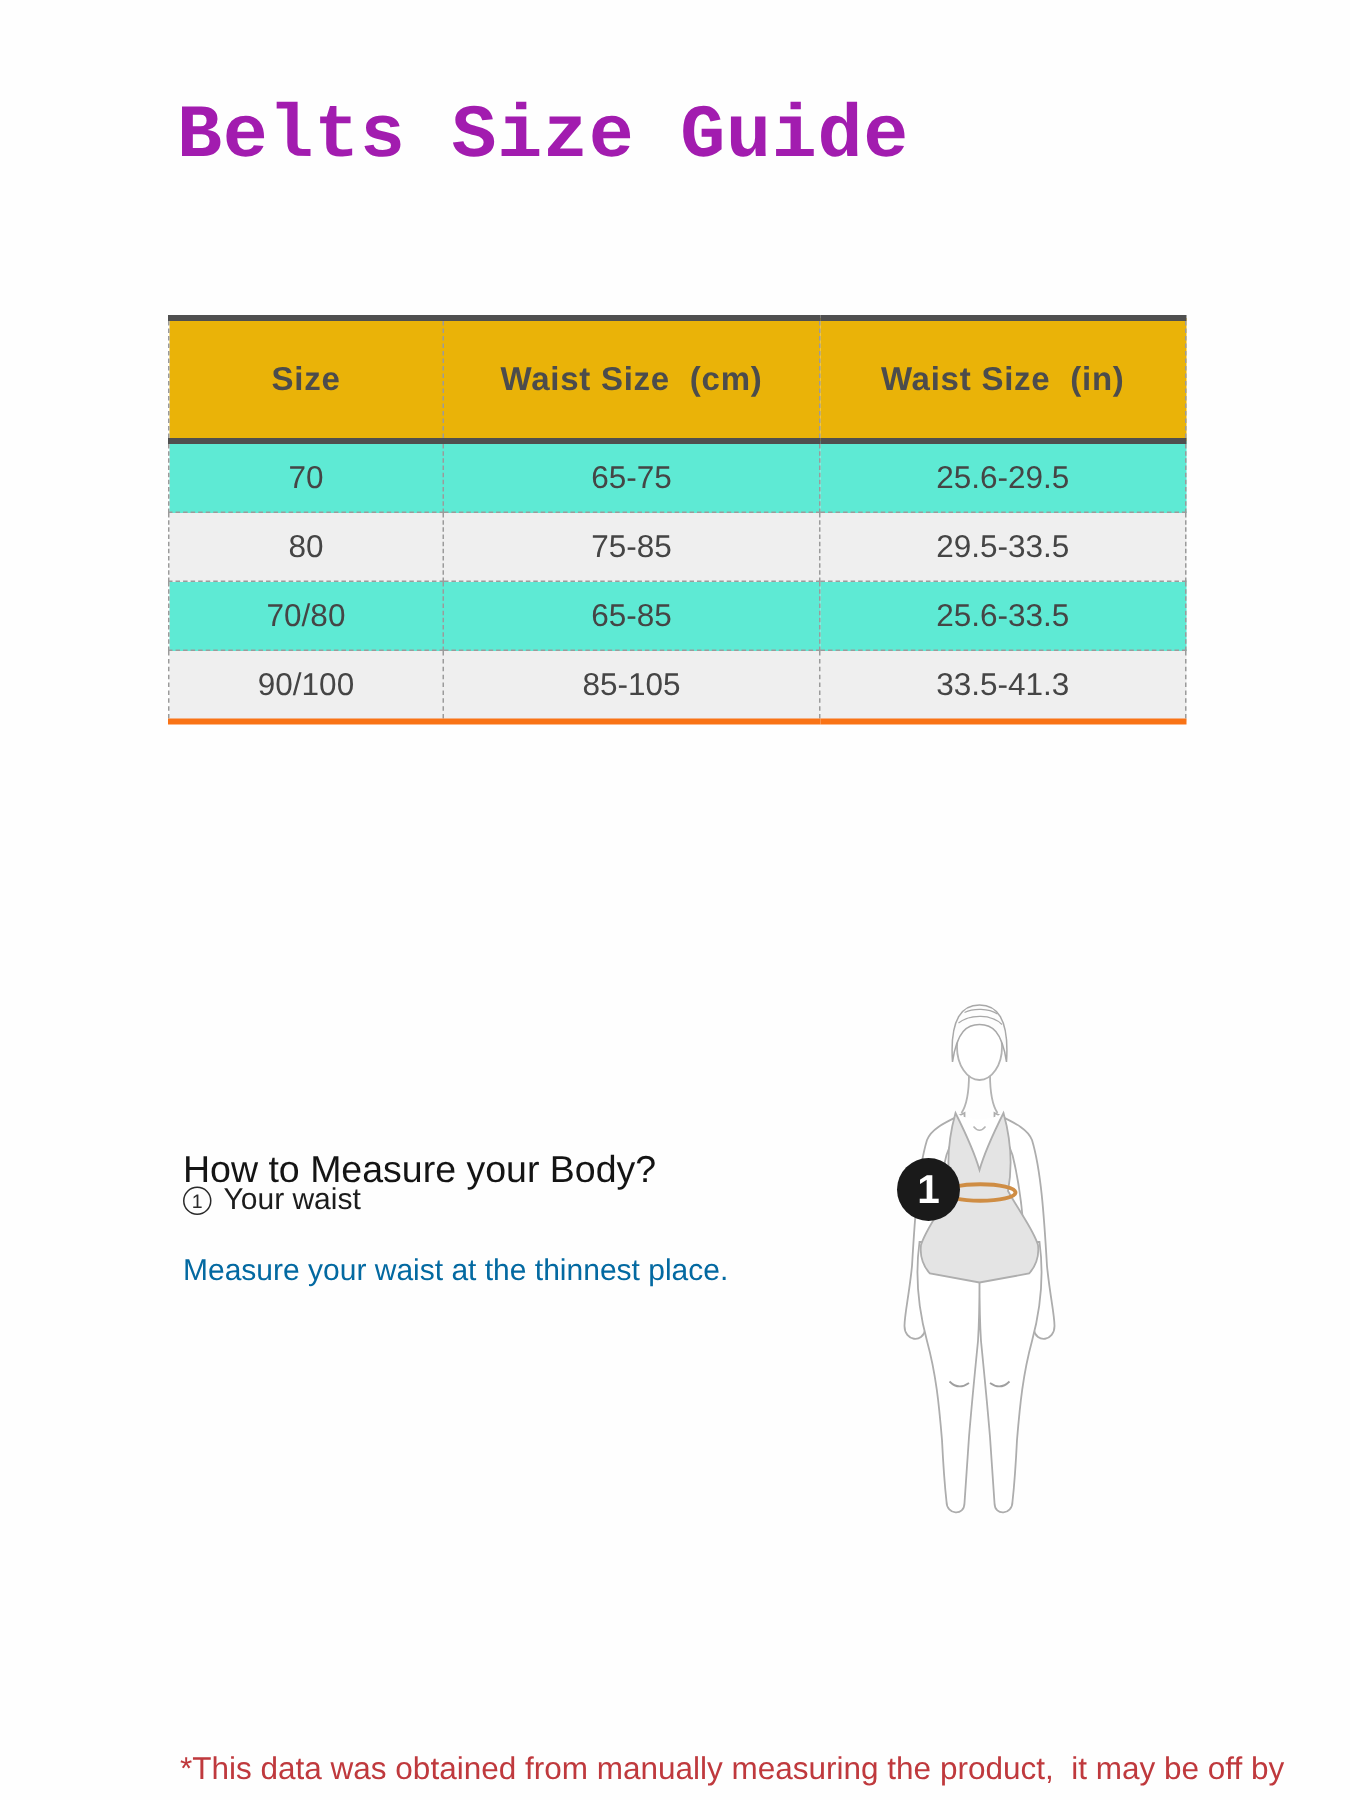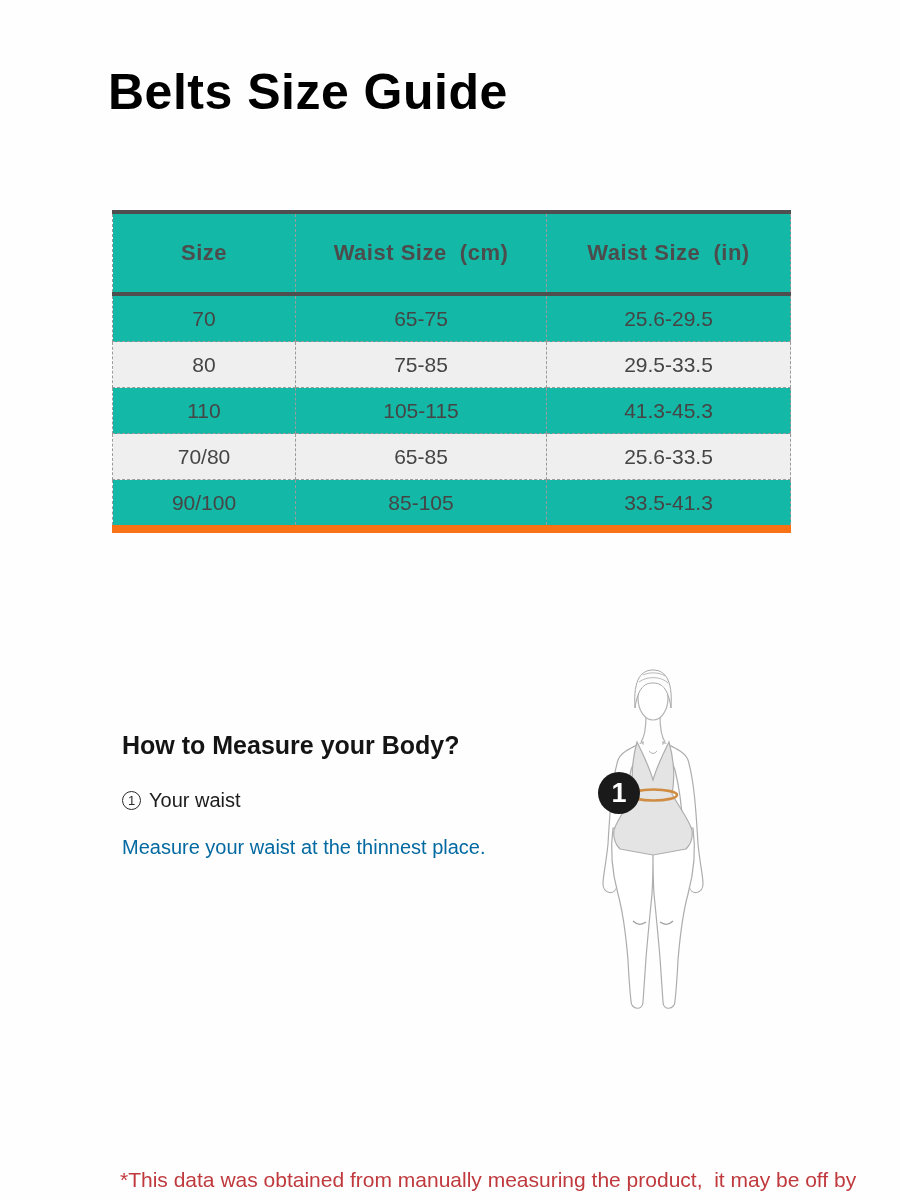--- a/index.html
+++ b/index.html
@@ -7,26 +7,27 @@
     width: 900px;
     height: 1200px;
     position: relative;
     background: #fefefe;
     font-family: "Liberation Sans", sans-serif;
     overflow: hidden;
   }
 
   .page-title {
     position: absolute;
-    left: 108px;
+    left: 118px;
     top: 63px;
     font-size: 50px;
     font-weight: bold;
-    color: #000000;
+    color: #a21caf;
     letter-spacing: 0.5px;
+    font-family: Liberation Mono, monospace;
   }
 
   .size-table-wrap {
     position: absolute;
     left: 112px;
     top: 210px;
     width: 678px;
   }
   table.size-table {
     border-collapse: collapse;
@@ -39,40 +40,40 @@
     font-weight: bold;
     color: #4c4c4c;
     text-align: center;
     vertical-align: middle;
     white-space: pre;
     letter-spacing: 0.5px;
     border-top: 4px solid #4f4f4f;
     border-bottom: 4px solid #4f4f4f;
     border-left: 1px dashed #9b9b9b;
     border-right: 1px dashed #9b9b9b;
-    background: #14b8a6;
+    background: #eab308;
   }
   table.size-table td {
     height: 43px;
     font-size: 21px;
     color: #454545;
     text-align: center;
     vertical-align: middle;
     border: 1px dashed #9b9b9b;
-    background: #14b8a6;
+    background: #5eead4;
   }
   table.size-table tbody tr:nth-child(even) td { background: #efefef; }
-  table.size-table tbody tr:last-child td { border-bottom: 8px solid #f97316; }
+  table.size-table tbody tr:last-child td { border-bottom: 4px solid #f97316; }
 
   .measure-heading {
     position: absolute;
     left: 122px;
-    top: 731px;
+    top: 766px;
     font-size: 25px;
-    font-weight: bold;
+    font-weight: normal;
     color: #141414;
   }
   .step-label {
     position: absolute;
     left: 122px;
     top: 789px;
     font-size: 20px;
     color: #1c1c1c;
     display: flex;
     align-items: center;
@@ -141,25 +142,20 @@
         <td>70</td>
         <td>65-75</td>
         <td>25.6-29.5</td>
       </tr>
       <tr>
         <td>80</td>
         <td>75-85</td>
         <td>29.5-33.5</td>
       </tr>
       <tr>
-        <td>110</td>
-        <td>105-115</td>
-        <td>41.3-45.3</td>
-      </tr>
-      <tr>
         <td>70/80</td>
         <td>65-85</td>
         <td>25.6-33.5</td>
       </tr>
       <tr>
         <td>90/100</td>
         <td>85-105</td>
         <td>33.5-41.3</td>
       </tr>
     </tbody>

